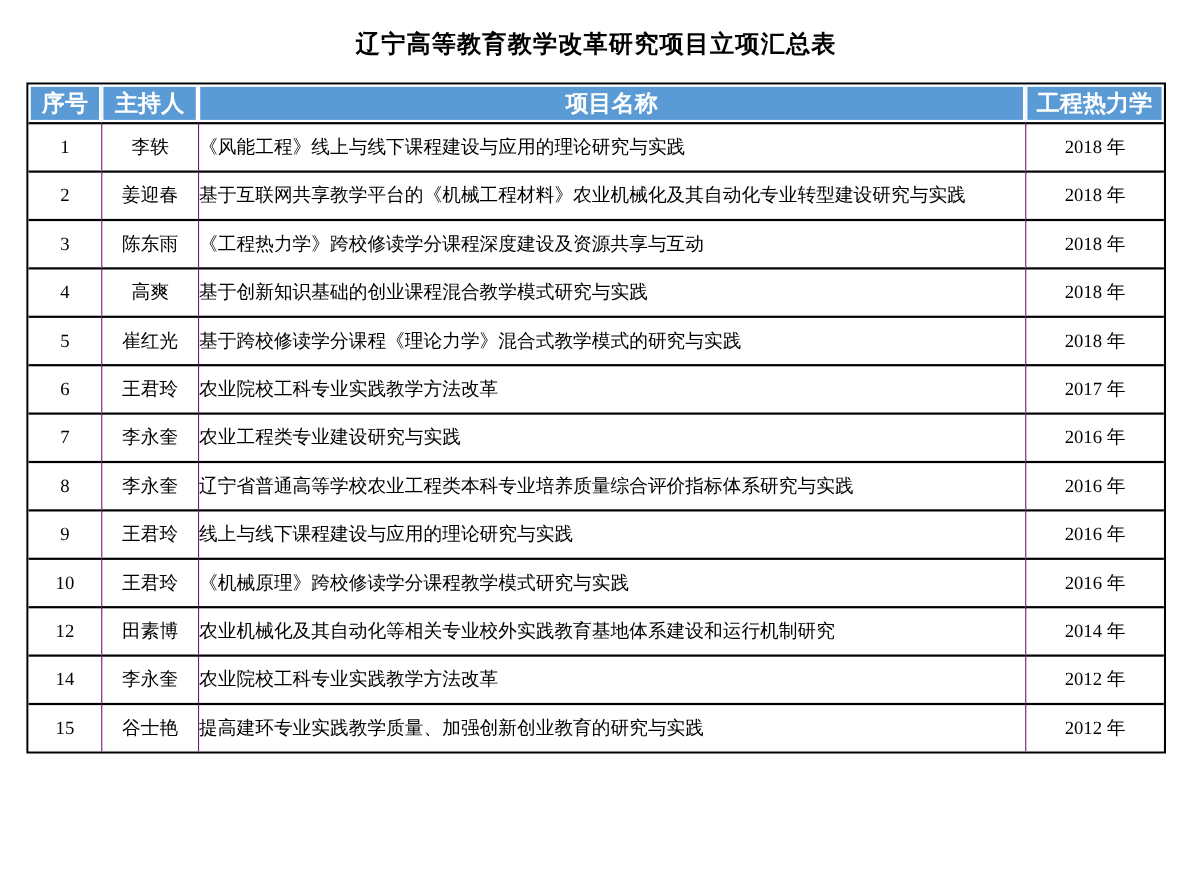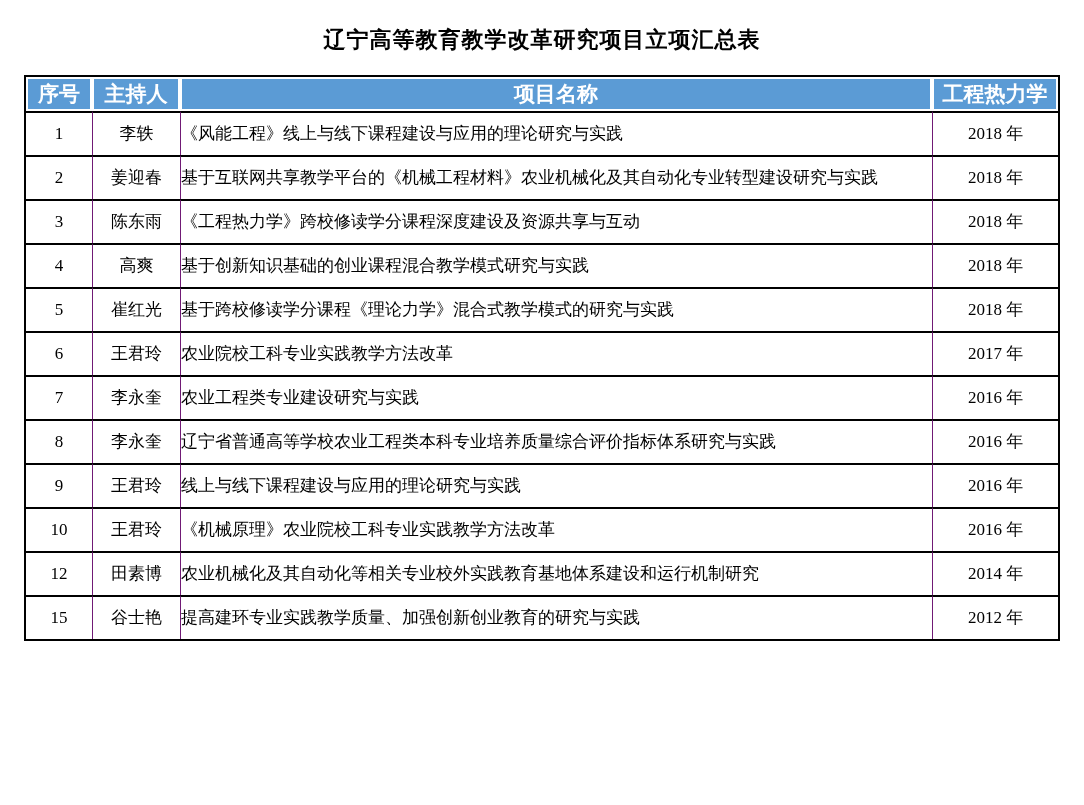--- a/index.html
+++ b/index.html
@@ -146,28 +146,34 @@
           </tr>
           <tr>
             <td class="c-no">9</td>
             <td class="c-leader">王君玲</td>
             <td class="c-project">线上与线下课程建设与应用的理论研究与实践</td>
             <td class="c-year">2016 年</td>
           </tr>
           <tr>
             <td class="c-no">10</td>
             <td class="c-leader">王君玲</td>
-            <td class="c-project">《机械原理》农业院校工科专业实践教学方法改革</td>
+            <td class="c-project">《机械原理》跨校修读学分课程教学模式研究与实践</td>
             <td class="c-year">2016 年</td>
           </tr>
           <tr>
             <td class="c-no">12</td>
             <td class="c-leader">田素博</td>
             <td class="c-project">农业机械化及其自动化等相关专业校外实践教育基地体系建设和运行机制研究</td>
             <td class="c-year">2014 年</td>
+          </tr>
+          <tr>
+            <td class="c-no">14</td>
+            <td class="c-leader">李永奎</td>
+            <td class="c-project">农业院校工科专业实践教学方法改革</td>
+            <td class="c-year">2012 年</td>
           </tr>
           <tr>
             <td class="c-no">15</td>
             <td class="c-leader">谷士艳</td>
             <td class="c-project">提高建环专业实践教学质量、加强创新创业教育的研究与实践</td>
             <td class="c-year">2012 年</td>
           </tr>
         </tbody>
     </table>
   </div>

